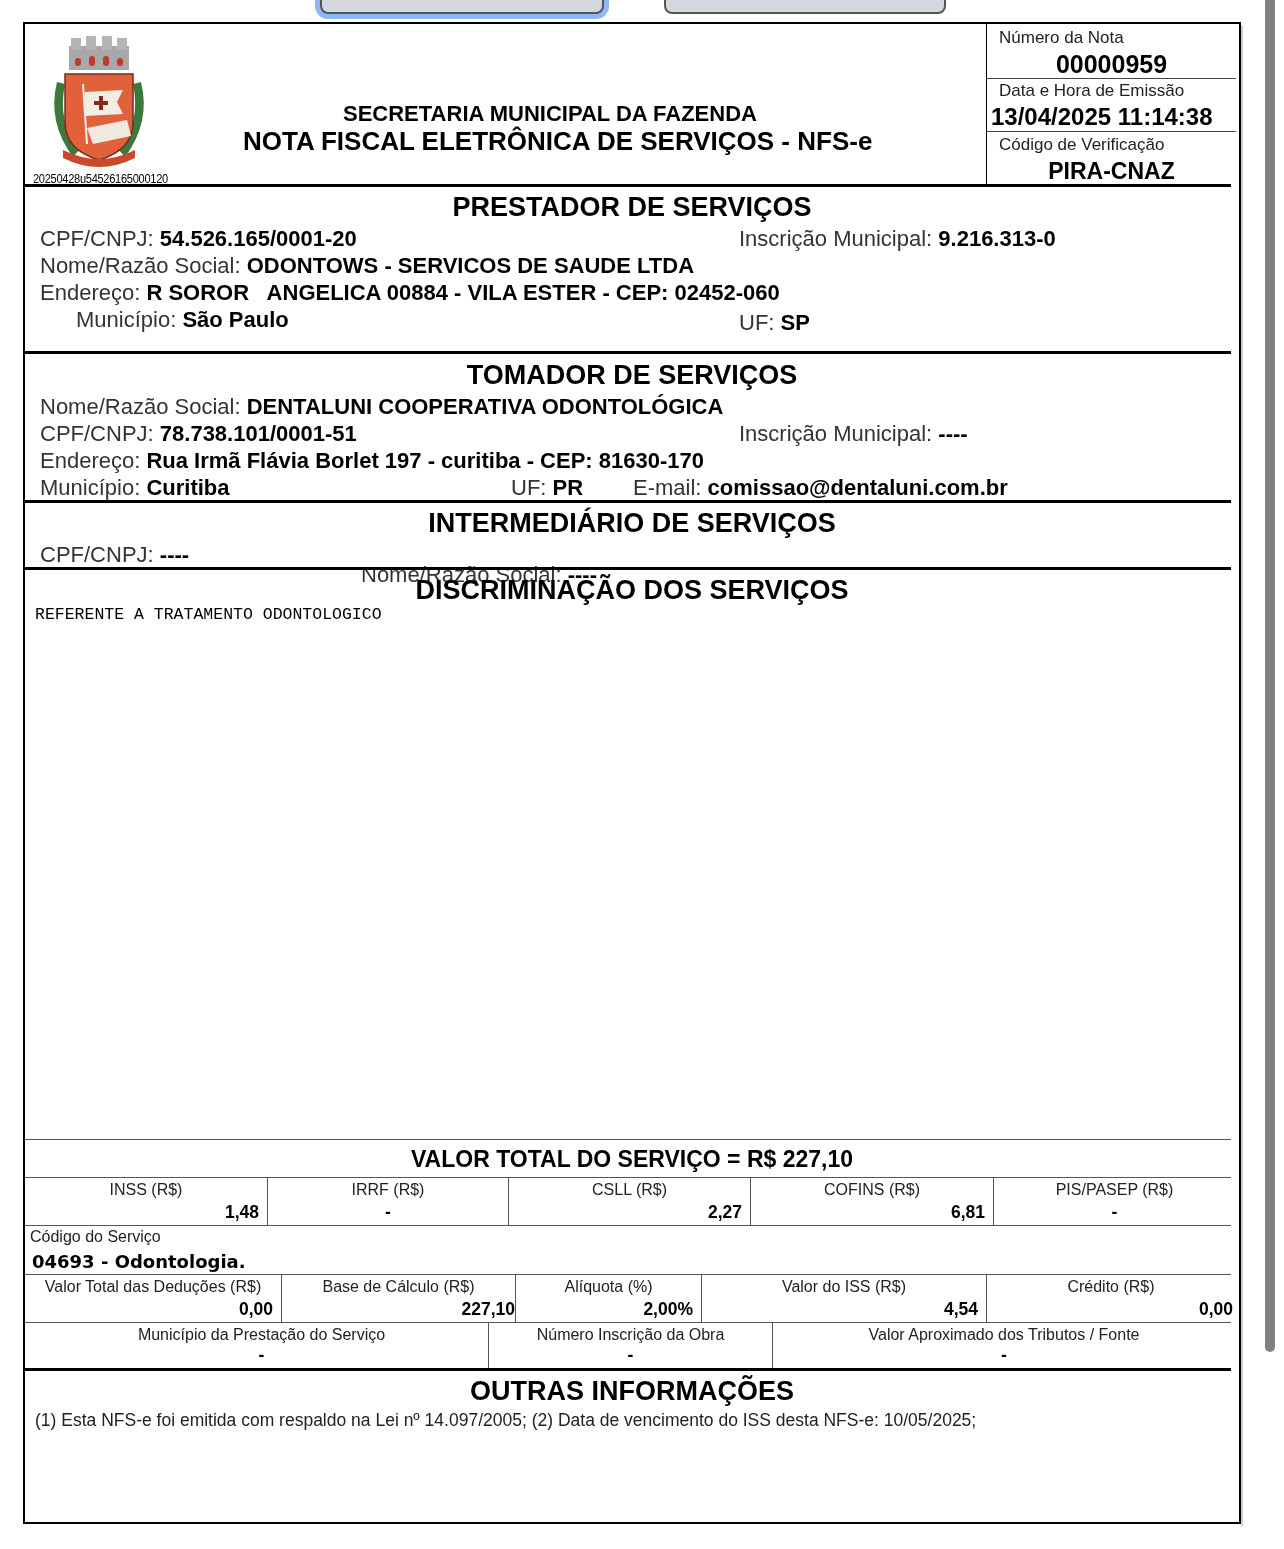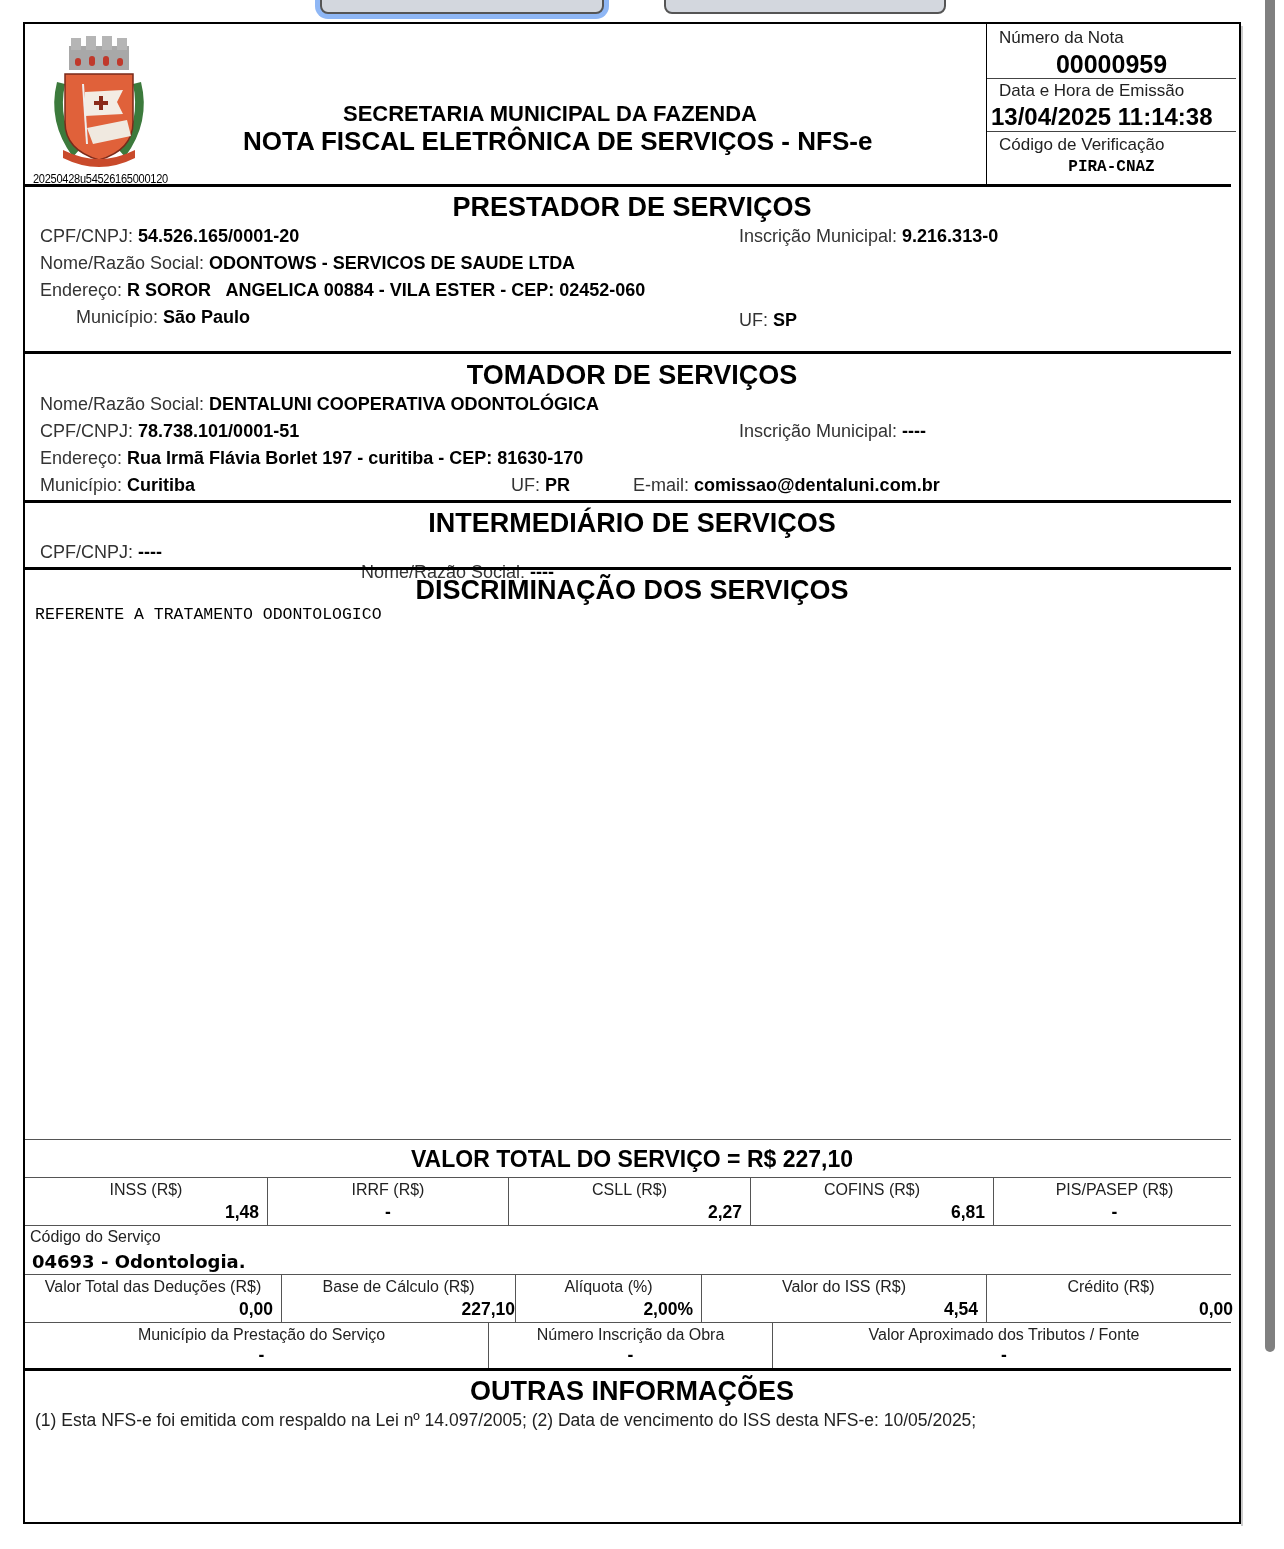--- a/index.html
+++ b/index.html
@@ -24,21 +24,21 @@
   .h-title { left: 180px; top: 8px; font-size: 33px; font-weight: bold; letter-spacing: 0.2px; }
   .h-sub { left: 318px; top: 56px; font-size: 22px; font-weight: bold; margin-top: 21px; }
   .h-nfse { left: 218px; top: 102px; font-size: 26px; font-weight: bold; }
 
   .info-box { left: 961px; top: 0; width: 249px; height: 162px; border-left: 1px solid #000; }
   .info-label { position: absolute; left: 12px; font-size: 17px; color: #222; font-weight: normal; }
   .info-value { position: absolute; left: 0; right: 0; text-align: center; font-weight: bold; }
   .info-sep { position: absolute; left: 0; right: 0; height: 1px; background: #444; }
 
   .section-title { position: absolute; left: 0; right: 0; text-align: center; font-weight: bold; font-size: 27px; }
-  .row { position: absolute; font-size: 18px; white-space: pre; }
+  .row { position: absolute; font-size: 22px; white-space: pre; }
   .lbl { color: #333; }
   .val { font-weight: bold; }
 
   .mono { font-family: "Liberation Mono", "DejaVu Sans Mono", monospace; font-size: 16.5px; }
 
   
   .tcell { position: absolute; box-sizing: border-box; }
   .tcell .th { position: absolute; top: 3px; left: 0; right: 0; text-align: center; font-size: 16px; color: #222; }
   .tcell .td { position: absolute; bottom: 2px; right: 8px; font-size: 17.5px; font-weight: bold; }
   .tcell .td.center { left: 0; right: 0; text-align: center; }
@@ -87,21 +87,21 @@
   <div class="abs h-nfse">NOTA FISCAL ELETRÔNICA DE SERVIÇOS - NFS-e</div>
 
   <div class="abs info-box">
     <div class="info-label" style="top:4px;">Número da Nota</div>
     <div class="info-value" style="top:26px; font-size:25px;">00000959</div>
     <div class="info-sep" style="top:54px;"></div>
     <div class="info-label" style="top:57px;">Data e Hora de Emissão</div>
     <div class="info-value" style="top:79px; font-size:24px; text-align:left; left:4px;">13/04/2025 11:14:38</div>
     <div class="info-sep" style="top:107px;"></div>
     <div class="info-label" style="top:111px;">Código de Verificação</div>
-    <div class="info-value" style="top:134px; font-size:16px;font-family:Liberation Mono, monospace;">PIRA-CNAZ</div>
+    <div class="info-value" style="top:134px; font-size:23px;">PIRA-CNAZ</div>
   </div>
 
   <div class="hline" style="top:160px; height:3px;"></div>
 
   <div class="section-title" style="top:168px;">PRESTADOR DE SERVIÇOS</div>
   <div class="row" style="left:15px; top:202px;"><span class="lbl">CPF/CNPJ:</span> <span class="val">54.526.165/0001-20</span></div>
   <div class="row" style="left:714px; top:202px;"><span class="lbl">Inscrição Municipal:</span> <span class="val">9.216.313-0</span></div>
   <div class="row" style="left:15px; top:229px;"><span class="lbl">Nome/Razão Social:</span> <span class="val">ODONTOWS - SERVICOS DE SAUDE LTDA</span></div>
   <div class="row" style="left:15px; top:256px;"><span class="lbl">Endereço:</span> <span class="val">R SOROR   ANGELICA 00884 - VILA ESTER - CEP: 02452-060</span></div>
   <div class="row" style="left:15px; top:283px;margin-left:36px;"><span class="lbl">Município:</span> <span class="val">São Paulo</span></div>

